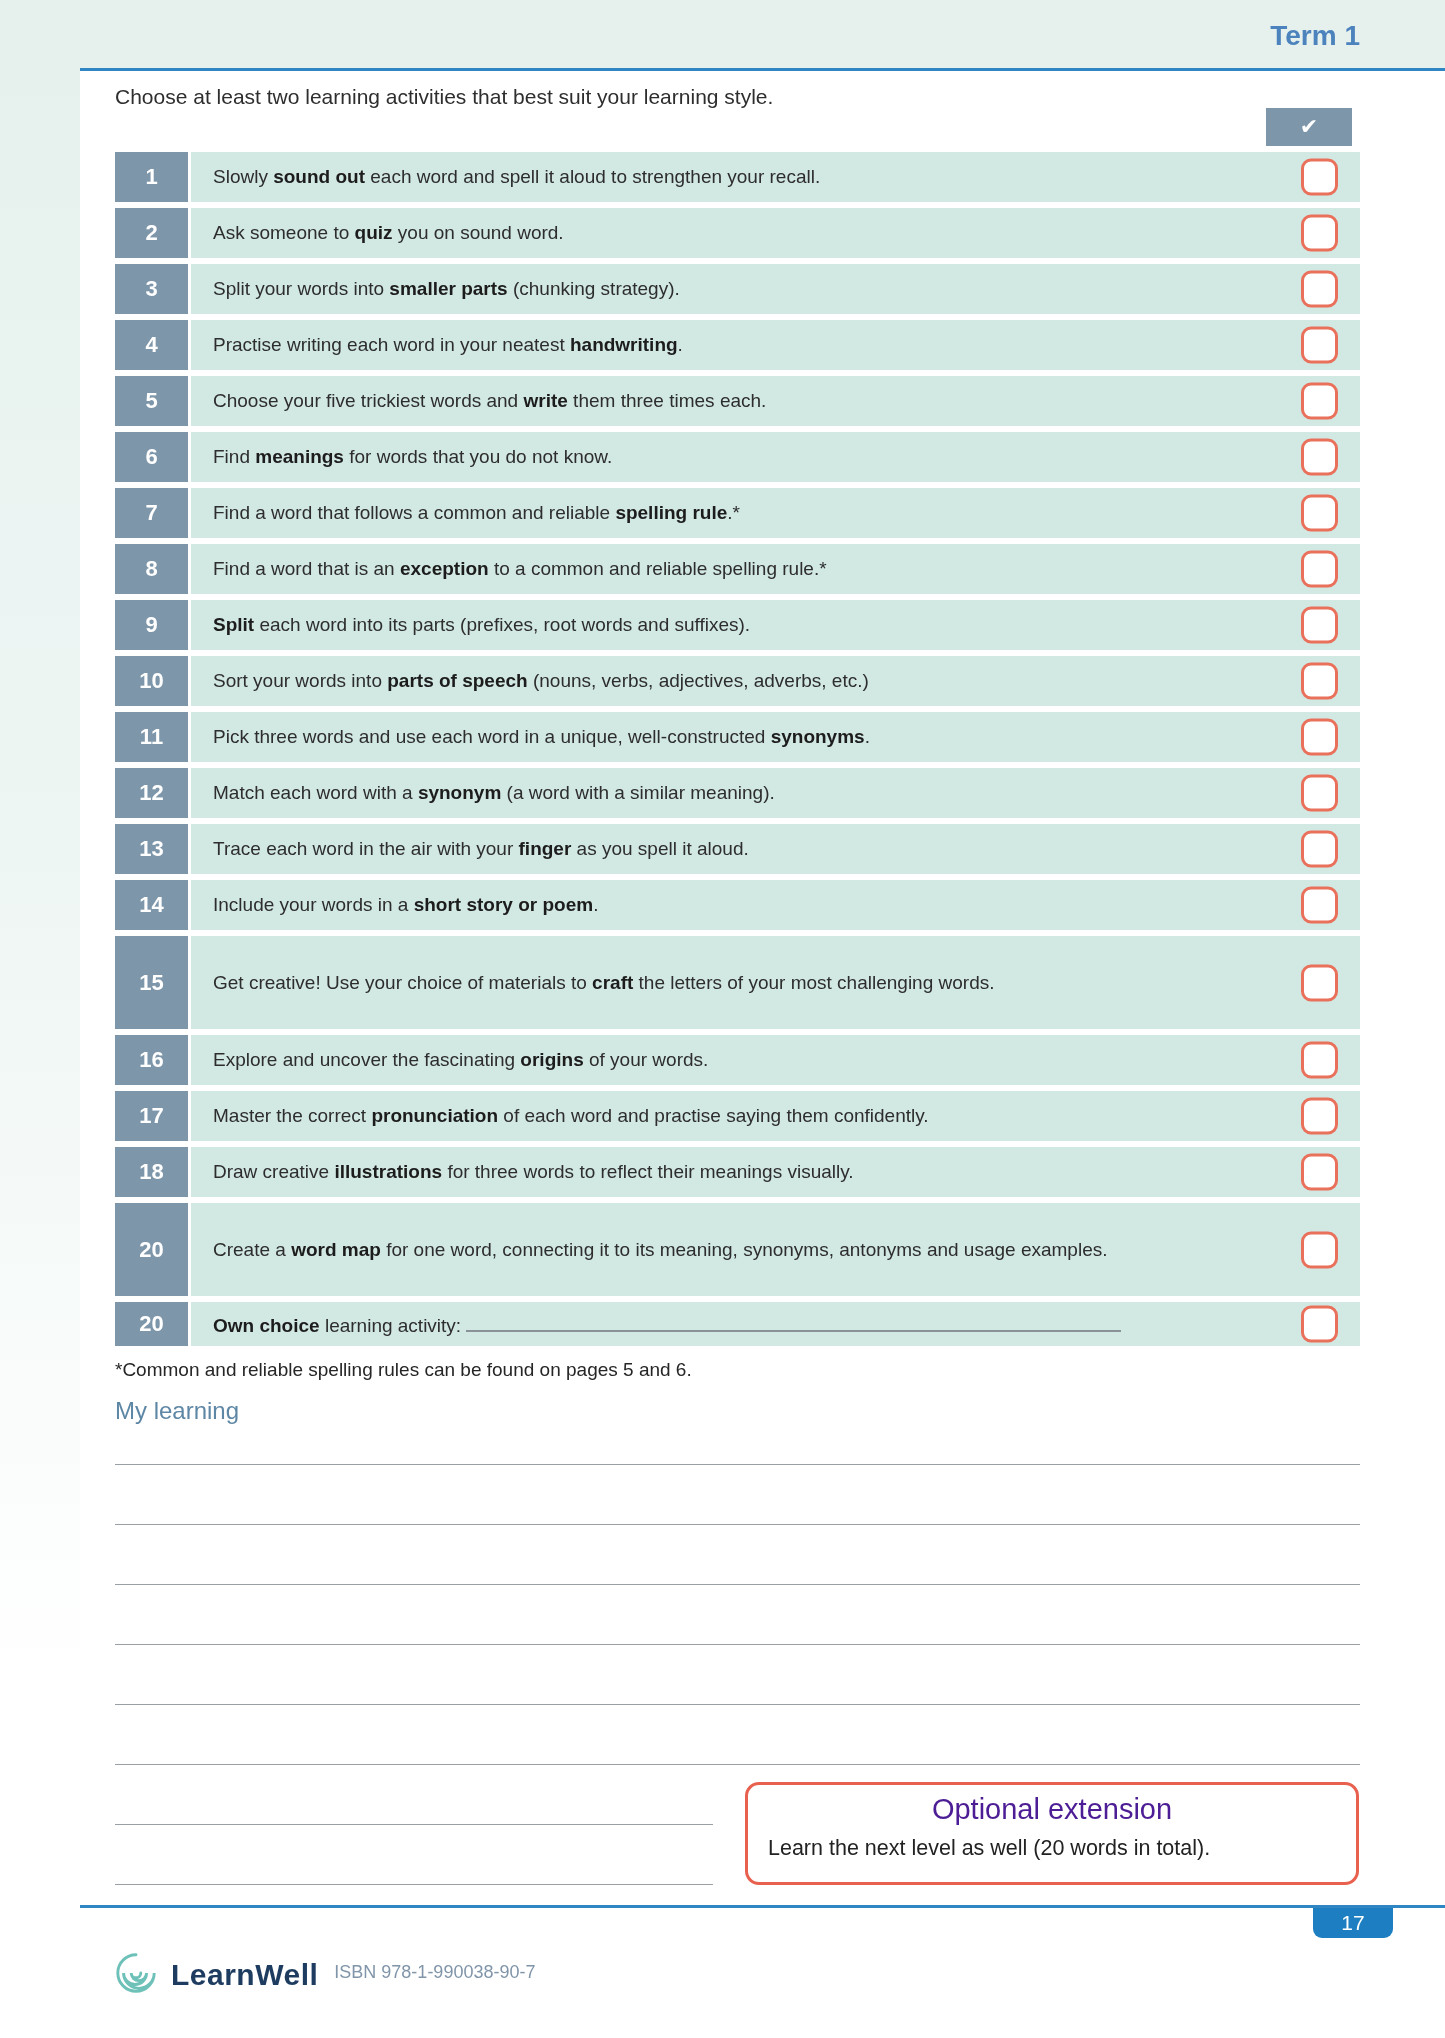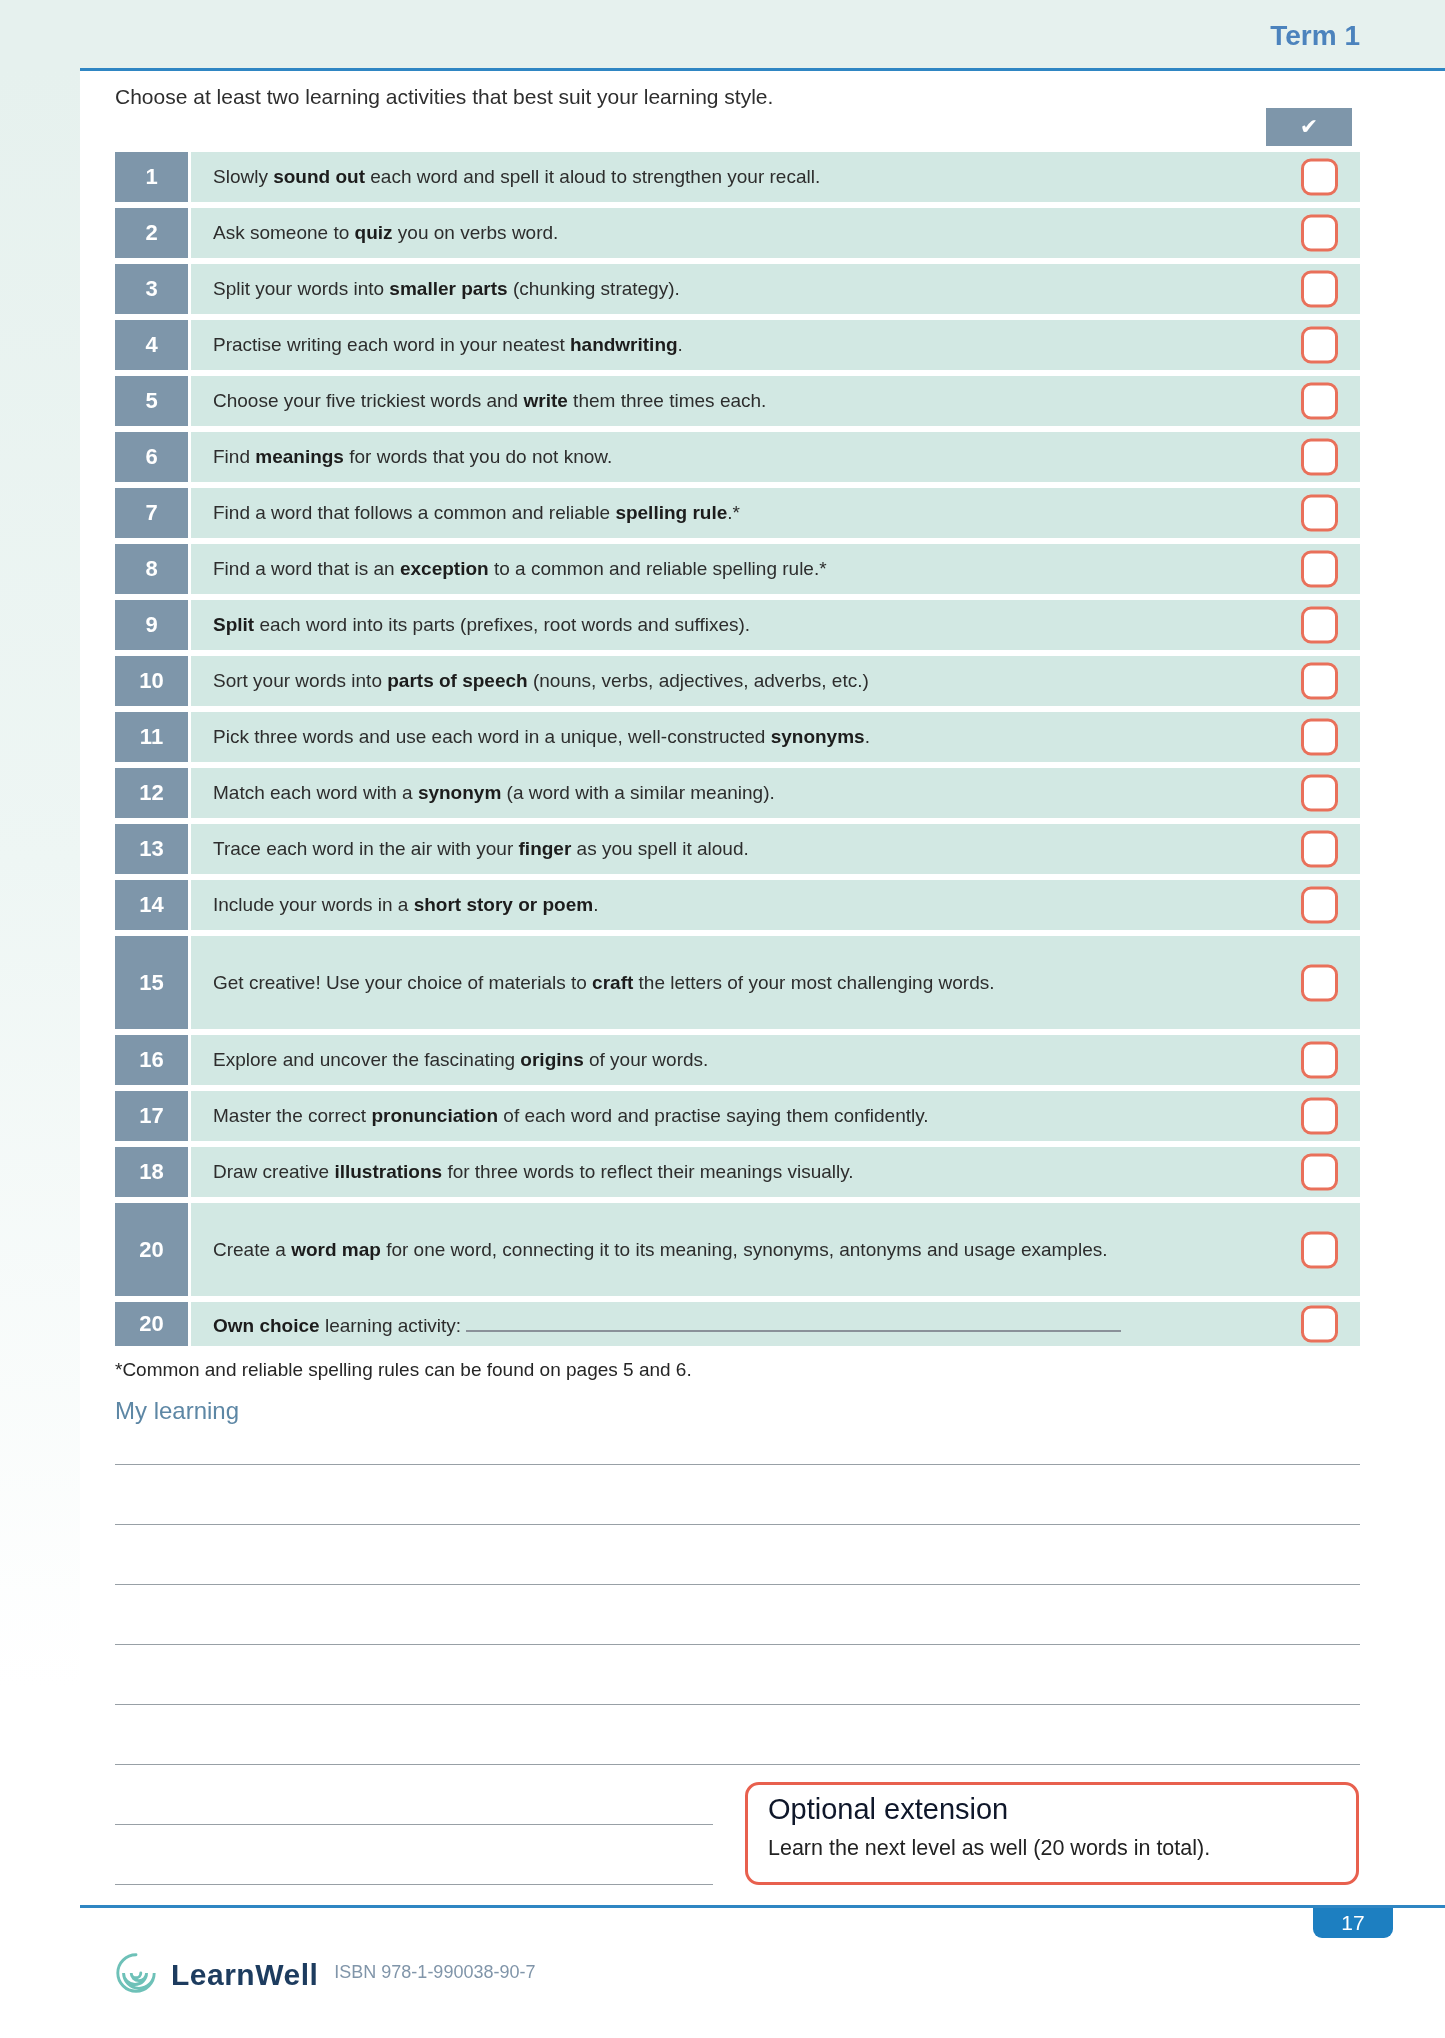--- a/index.html
+++ b/index.html
@@ -34,21 +34,21 @@
   .footnote{margin-top:13px;font-size:19px;color:#262626;}
   .my-learning{margin-top:16px;font-size:24px;font-weight:normal;color:#5d87a5;}
 
   .lines{margin-top:0;}
   .wline{height:0;border-bottom:1.5px solid #98a0a6;margin-top:59px;}
   .wline.first{margin-top:39px;}
   .wline.short{width:598px;}
 
   .ext-box{position:absolute;left:745px;top:1782px;width:614px;height:103px;box-sizing:border-box;
            border:3px solid #e8604e;border-radius:14px;background:#fff;padding:8px 20px 0 20px;}
-  .ext-title{font-size:29px;color:#0f172a;}
+  .ext-title{font-size:29px;color:#4c1d95;text-align:center;}
   .ext-body{margin-top:10px;font-size:21.5px;color:#222;}
 
   .footer-rule{position:absolute;left:80px;top:1905px;width:1365px;height:3px;background:#2f86c3;}
   .page-tab{position:absolute;left:1313px;top:1908px;width:80px;height:30px;background:#1d7fc1;
             border-radius:0 0 9px 9px;color:#fff;font-size:21px;display:flex;align-items:center;justify-content:center;}
   .brand{position:absolute;left:113px;top:1950px;display:flex;align-items:center;}
   .brand-name{font-size:30px;font-weight:600;color:#1d3c5f;margin-left:12px;letter-spacing:0.5px;}
   .isbn{font-size:18px;color:#8095a9;margin-left:16px;position:relative;top:-3px;}
 </style>
 </head>
@@ -72,21 +72,21 @@
         <div class="row">
           <div class="num">1</div>
           <div class="cell">
             <span><span>Slowly </span><strong>sound out</strong><span> each word and spell it aloud to strengthen your recall.</span></span>
             <span class="checkbox"></span>
           </div>
         </div>
         <div class="row">
           <div class="num">2</div>
           <div class="cell">
-            <span><span>Ask someone to </span><strong>quiz</strong><span> you on verbs word.</span></span>
+            <span><span>Ask someone to </span><strong>quiz</strong><span> you on sound word.</span></span>
             <span class="checkbox"></span>
           </div>
         </div>
         <div class="row">
           <div class="num">3</div>
           <div class="cell">
             <span><span>Split your words into </span><strong>smaller parts</strong><span> (chunking strategy).</span></span>
             <span class="checkbox"></span>
           </div>
         </div>

